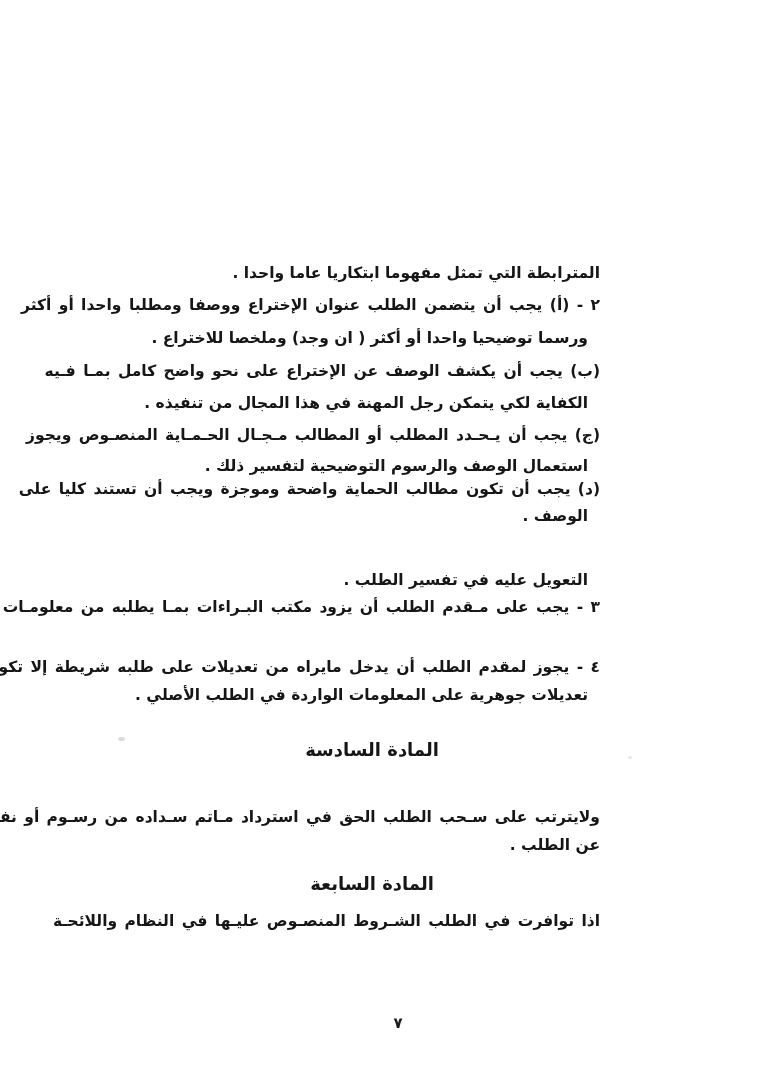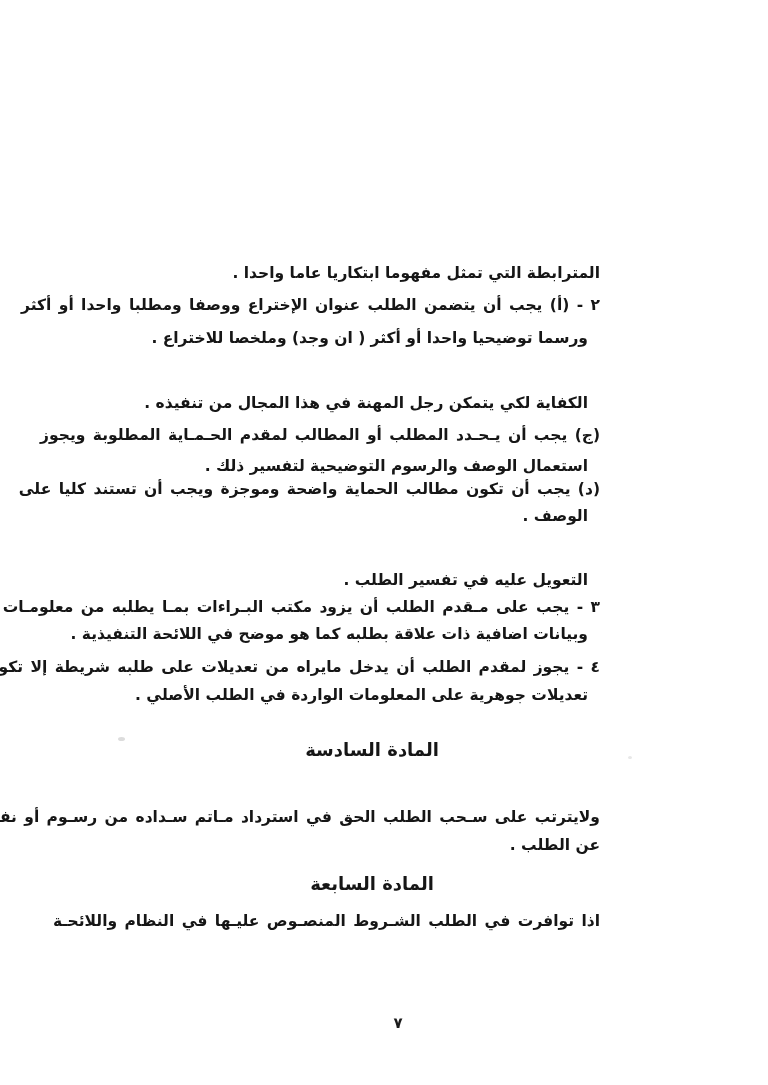--- a/index.html
+++ b/index.html
@@ -60,32 +60,32 @@
 
 <div class="page">
 
   <div class="col">
 
     <div class="tline" style="top:234px">المترابطة التي تمثل مفهوما ابتكاريا عاما واحدا .</div>
 
     <div class="tline sp" style="top:266px">٢ - (أ) يجب أن يتضمن الطلب عنوان الإختراع ووصفا ومطلبا واحدا أو أكثر</div>
     <div class="tline ind" style="top:299px">ورسما توضيحيا واحدا أو أكثر ( ان وجد) وملخصا للاختراع .</div>
 
+    <div class="tline sp" style="top:332px">(ب) يجب أن يكشف الوصف عن الإختراع على نحو واضح كامل بمـا فـيه</div>
     <div class="tline ind" style="top:364px">الكفاية لكي يتمكن رجل المهنة في هذا المجال من تنفيذه .</div>
 
-    <div class="tline sp" style="top:396px">(ج) يجب أن يـحـدد المطلب أو المطالب لمقدم الحـمـاية المطلوبة ويجوز</div>
+    <div class="tline sp" style="top:396px">(ج) يجب أن يـحـدد المطلب أو المطالب مـجـال الحـمـاية المنصـوص ويجوز</div>
     <div class="tline ind" style="top:427px">استعمال الوصف والرسوم التوضيحية لتفسير ذلك .</div>
 
     <div class="tline sp" style="top:450px">(د) يجب أن تكون مطالب الحماية واضحة وموجزة ويجب أن تستند كليا على</div>
     <div class="tline ind" style="top:477px">الوصف .</div>
 
     <div class="tline ind" style="top:541px">التعويل عليه في تفسير الطلب .</div>
 
     <div class="tline sp" style="top:568px">٣ - يجب على مـقدم الطلب أن يزود مكتب البـراءات بمـا يطلبه من معلومـات</div>
-    <div class="tline ind" style="top:595px">وبيانات اضافية ذات علاقة بطلبه كما هو موضح في اللائحة التنفيذية .</div>
 
     <div class="tline sp" style="top:628px">٤ - يجوز لمقدم الطلب أن يدخل مايراه من تعديلات على طلبه شريطة إلا تكون</div>
     <div class="tline ind" style="top:656px">تعديلات جوهرية على المعلومات الواردة في الطلب الأصلي .</div>
 
     <div class="head" style="top:710px">المادة السادسة</div>
 
     <div class="tline sp" style="top:778px">ولايترتب على سـحب الطلب الحق في استرداد مـاتم سـداده من رسـوم أو نفقات</div>
     <div class="tline" style="top:806px">عن الطلب .</div>
 
     <div class="head" style="top:844px">المادة السابعة</div>

